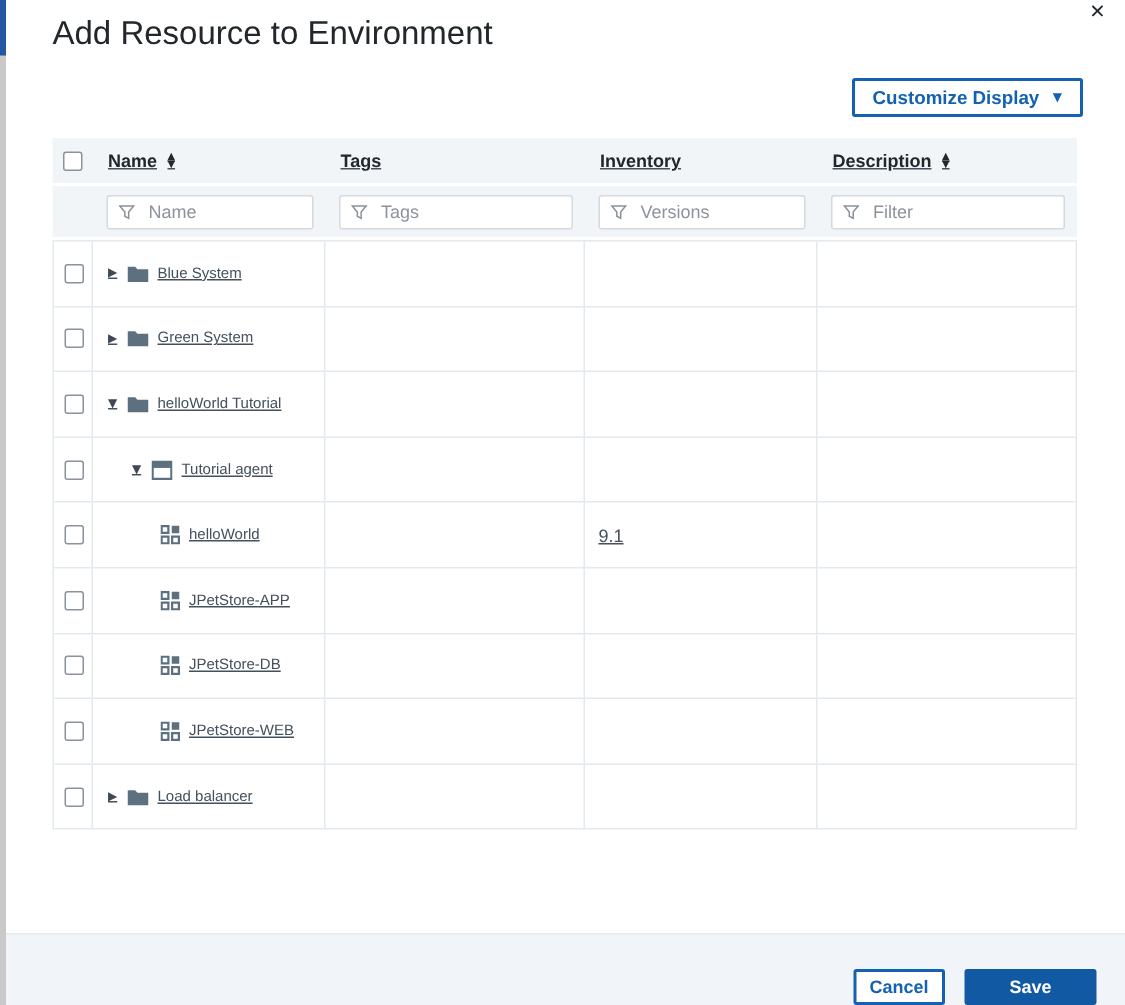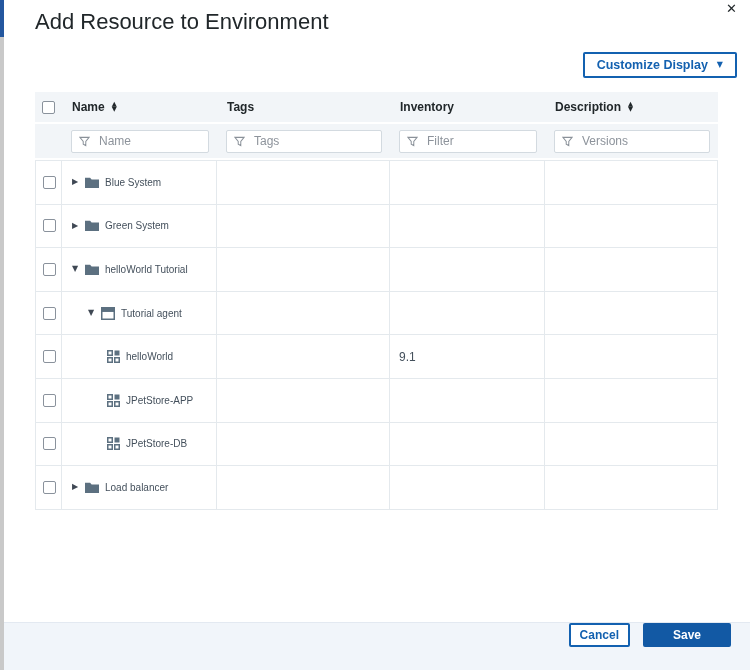--- a/index.html
+++ b/index.html
@@ -22,27 +22,27 @@
     background:#ffffff;
     font-family:"Liberation Sans","DejaVu Sans",sans-serif;
     color:var(--row_text);
   }
   .edge-strip{position:absolute;left:0;top:0;width:4px;height:670px;background:#c9c9c9;}
   .edge-strip .strip-blue{width:4px;height:37px;background:#24579f;}
   .modal{position:absolute;left:4px;top:0;right:0;bottom:0;background:#fff;}
   .modal-title{position:absolute;left:31px;top:9px;font-size:22px;color:var(--title_text);}
   .close-btn{position:absolute;top:1px;right:13px;font-size:13px;font-weight:700;color:var(--title_text);
     cursor:pointer;font-family:"DejaVu Sans",sans-serif;}
-  .customize-btn{position:absolute;top:52px;right:13px;height:26px;display:inline-flex;align-items:center;
+  .customize-btn{position:absolute;top:52px;right:28px;height:26px;display:inline-flex;align-items:center;
     gap:9px;padding:0 12px;border:2px solid var(--accent);border-radius:2px;background:#fff;
     color:var(--accent);font-size:12.5px;font-weight:700;cursor:pointer;}
   .caret-down{font-size:8px;color:var(--accent);font-family:"DejaVu Sans",sans-serif;line-height:1;}
 
   .table{position:absolute;top:92px;left:31px;right:32px;}
-  .grid-row{display:grid;grid-template-columns:27px 155px 173px 155px 173px;}
+  .grid-row{display:grid;grid-template-columns:27px 155px 173px 155px 173px;text-decoration:underline;}
   .thead{background:var(--header_bg);height:30px;align-items:center;}
   .th{display:flex;align-items:center;font-size:12px;font-weight:700;color:var(--title_text);padding-left:10px;}
   .th.cb{padding-left:0;}
   .sort-icon{display:inline-flex;flex-direction:column;margin-left:7px;color:var(--title_text);
     font-family:"DejaVu Sans",sans-serif;}
   .sort-icon span{font-size:6.5px;line-height:5px;}
   .tfilter{background:var(--header_bg);height:36px;align-items:center;border-top:2px solid #fff;}
   .fwrap{position:relative;margin:0 8px 0 9px;}
   .fwrap input{width:100%;height:23px;border:1px solid var(--input_border);border-radius:2px;
     padding:0 6px 0 27px;font-size:12px;color:var(--row_text);background:#fff;outline:none;
@@ -61,21 +61,21 @@
   .expander{display:inline-flex;width:13px;flex:0 0 auto;font-size:8px;color:#3f4854;cursor:pointer;
     font-family:"DejaVu Sans",sans-serif;line-height:1;}
   .expander.hidden{visibility:hidden;}
   .rowicon{display:inline-flex;flex:0 0 auto;}
   .rowlabel{margin-left:6px;font-size:10px;color:var(--row_text);white-space:nowrap;cursor:pointer;}
   .inv-cell{padding-left:9px;font-size:12px;color:var(--row_text);}
   .plain-cell{font-size:12px;color:var(--row_text);padding-left:9px;}
 
   .refresh-link{position:absolute;top:628px;right:32px;font-size:12px;color:var(--accent);cursor:pointer;}
   .footer{position:absolute;left:0;right:0;top:622px;bottom:0;background:var(--footer_bg);
-    border-top:1px solid #e3e9f1;display:flex;align-items:flex-start;justify-content:flex-end;
+    border-top:1px solid #e3e9f1;display:flex;align-items:flex-end;justify-content:flex-end;
     gap:13px;padding-right:19px;}
   .btn{font-size:12px;font-weight:700;border-radius:2px;cursor:pointer;height:24px;
     display:inline-flex;align-items:center;font-family:"Liberation Sans","DejaVu Sans",sans-serif;}
   .btn-cancel{padding:0 9px;background:#fff;border:2px solid var(--accent);color:var(--accent);}
   .btn-save{padding:0 28px;background:var(--save_bg);border:2px solid var(--save_bg);color:#fff;}
 </style>
 </head>
 <body>
 
 <div class="edge-strip">
@@ -131,27 +131,27 @@
       <div class="fwrap">
         <svg class="funnel" width="11" height="11" viewBox="0 0 12 12">
             <path d="M1 1.5 H11 L7.4 5.8 V10.4 L4.6 8.9 V5.8 Z" fill="none" stroke="#8a9199" stroke-width="1.1"></path>
           </svg>
         <input type="text" placeholder="Tags" style="">
       </div>
       <div class="fwrap">
         <svg class="funnel" width="11" height="11" viewBox="0 0 12 12">
             <path d="M1 1.5 H11 L7.4 5.8 V10.4 L4.6 8.9 V5.8 Z" fill="none" stroke="#8a9199" stroke-width="1.1"></path>
           </svg>
-        <input type="text" placeholder="Filter" style="">
+        <input type="text" placeholder="Versions" style="">
       </div>
       <div class="fwrap">
         <svg class="funnel" width="11" height="11" viewBox="0 0 12 12">
             <path d="M1 1.5 H11 L7.4 5.8 V10.4 L4.6 8.9 V5.8 Z" fill="none" stroke="#8a9199" stroke-width="1.1"></path>
           </svg>
-        <input type="text" placeholder="Versions" style="">
+        <input type="text" placeholder="Filter" style="">
       </div>
     </div>
 
     <div class="tbody">
         <div class="grid-row trow">
     <div class="cell">
       <span class="checkbox"></span>
     </div>
     <div class="cell name-cell">
       <span class="indent" style="width: 0px;"></span>
@@ -283,20 +283,41 @@
     </div>
     <div class="cell plain-cell"></div>
     <div class="cell inv-cell"></div>
     <div class="cell plain-cell"></div>
   </div>
         <div class="grid-row trow">
     <div class="cell">
       <span class="checkbox"></span>
     </div>
     <div class="cell name-cell">
+      <span class="indent" style="width: 35px;"></span>
+
+      <span class="rowicon">
+              <svg width="13" height="13" viewBox="0 0 13 13">
+                <rect x="0.75" y="0.75" width="4.5" height="4.5" fill="none" stroke="#5c7080" stroke-width="1.5"></rect>
+                <rect x="7.5" y="0.5" width="5" height="5" fill="#5c7080"></rect>
+                <rect x="0.75" y="7.75" width="4.5" height="4.5" fill="none" stroke="#5c7080" stroke-width="1.5"></rect>
+                <rect x="7.75" y="7.75" width="4.5" height="4.5" fill="none" stroke="#5c7080" stroke-width="1.5"></rect>
+              </svg>
+            </span>
+      <span class="rowlabel">JPetStore-WEB</span>
+    </div>
+    <div class="cell plain-cell"></div>
+    <div class="cell inv-cell"></div>
+    <div class="cell plain-cell"></div>
+  </div>
+        <div class="grid-row trow">
+    <div class="cell">
+      <span class="checkbox"></span>
+    </div>
+    <div class="cell name-cell">
       <span class="indent" style="width: 0px;"></span>
       <span class="expander">▶</span>
       <span class="rowicon">
               <svg width="14" height="11" viewBox="0 0 14 11">
                 <path d="M0 0.8 h5.1 l1.5 1.7 H14 V11 H0 Z" fill="#5c7080"></path>
               </svg>
             </span>
       <span class="rowlabel">Load balancer</span>
     </div>
     <div class="cell plain-cell"></div>

